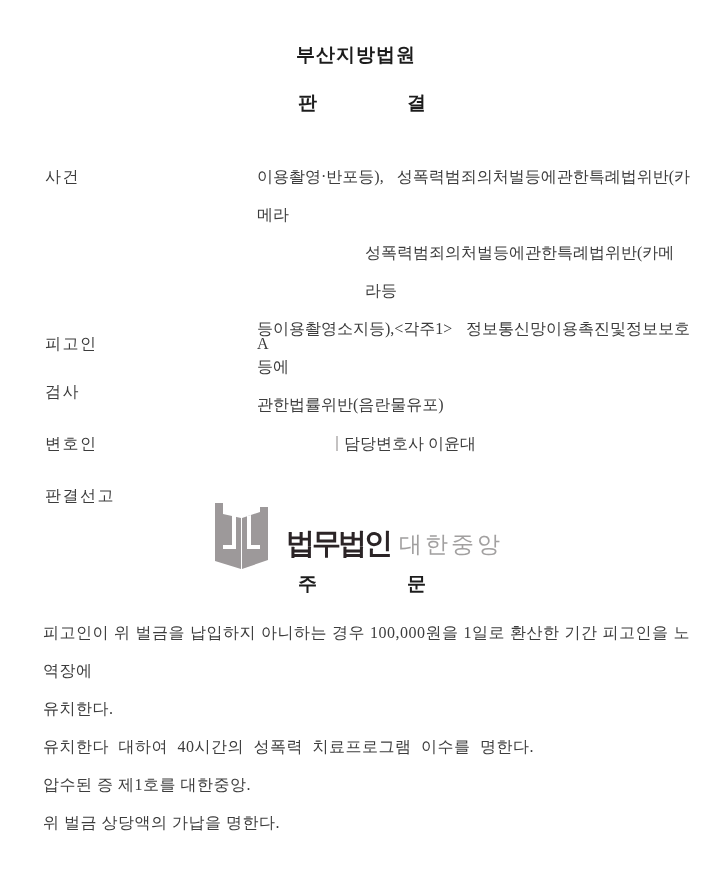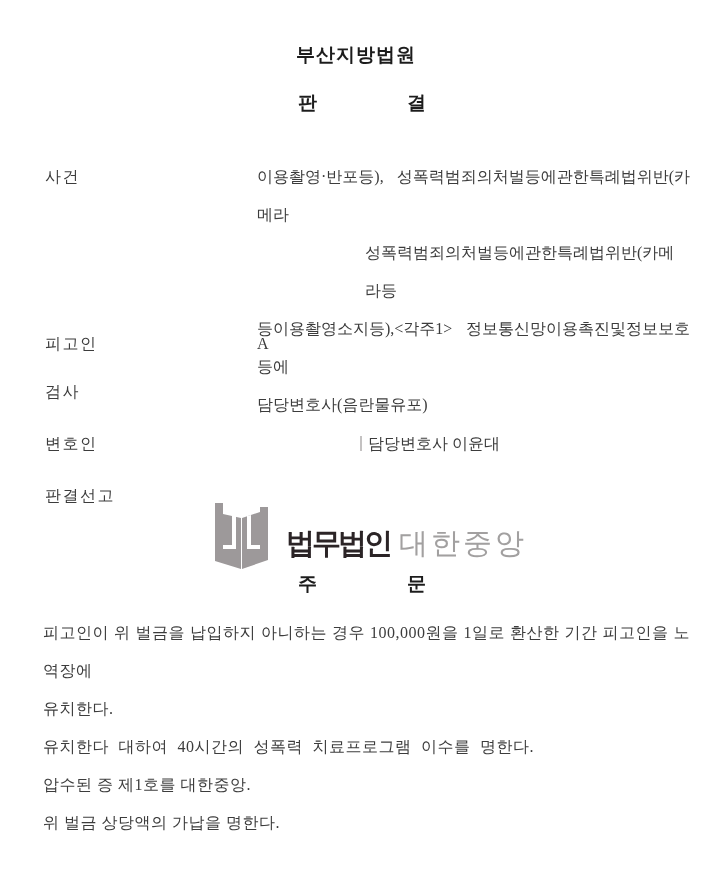--- a/index.html
+++ b/index.html
@@ -27,32 +27,32 @@
   .info-value{position:absolute;left:257px;top:0;white-space:nowrap;}
   .row-case{top:158px;}
   .row-defendant{top:325px;}
   .row-prosecutor{top:373px;}
   .row-counsel{top:425px;}
   .row-sentencing{top:477px;}
   .case-value{position:absolute;left:257px;top:0;width:433px;white-space:normal;}
   .case-line{line-height:38px;}
   .stretch{text-align:justify;text-align-last:justify;}
   .indent-first{padding-left:108px;box-sizing:border-box;}
-  .counsel-value{left:360px;}
+  .counsel-value{left:336px;}
   .redaction-artifact{
     display:inline-block;width:2px;height:15px;background:#c4c2c2;
     margin-right:6px;vertical-align:-2px;
   }
   
   .logo{position:absolute;left:215px;top:503px;display:flex;align-items:center;}
   .logo-icon{display:block;}
   .logo-text{display:flex;align-items:center;margin-left:18px;white-space:nowrap;
     font-family:"Liberation Sans","DejaVu Sans",sans-serif;margin-top:16px;}
   .logo-firm-type{font-size:29px;font-weight:bold;letter-spacing:-3px;color:#2b2426;}
-  .logo-firm-name{font-size:29px;font-weight:500;letter-spacing:3px;color:#a2a0a0;margin-left:9px;text-align:right;}
+  .logo-firm-name{font-size:23px;font-weight:500;letter-spacing:3px;color:#a2a0a0;margin-left:9px;text-align:right;}
   
   .order-body{position:absolute;left:43px;top:614px;width:647px;font-size:16px;}
   .order-line{line-height:38px;letter-spacing:0.5px;}
   .spaced{word-spacing:5px;}
 </style>
 </head>
 <body>
 
 <div class="page">
 
@@ -62,21 +62,21 @@
     <span>판</span>
     <span>결</span>
   </div>
 
   <div class="info-row row-case">
     <span class="info-label">사건</span>
     <div class="case-value">
       <div class="case-line stretch">이용촬영·반포등), 성폭력범죄의처벌등에관한특례법위반(카메라</div>
       <div class="case-line stretch indent-first">성폭력범죄의처벌등에관한특례법위반(카메라등</div>
       <div class="case-line stretch">등이용촬영소지등),&lt;각주1&gt; 정보통신망이용촉진및정보보호등에</div>
-      <div class="case-line">담당변호사(음란물유포)</div>
+      <div class="case-line">관한법률위반(음란물유포)</div>
     </div>
   </div>
 
   <div class="info-row row-defendant">
     <span class="info-label">피고인</span>
     <span class="info-value">A</span>
   </div>
 
   <div class="info-row row-prosecutor">
     <span class="info-label">검사</span>

